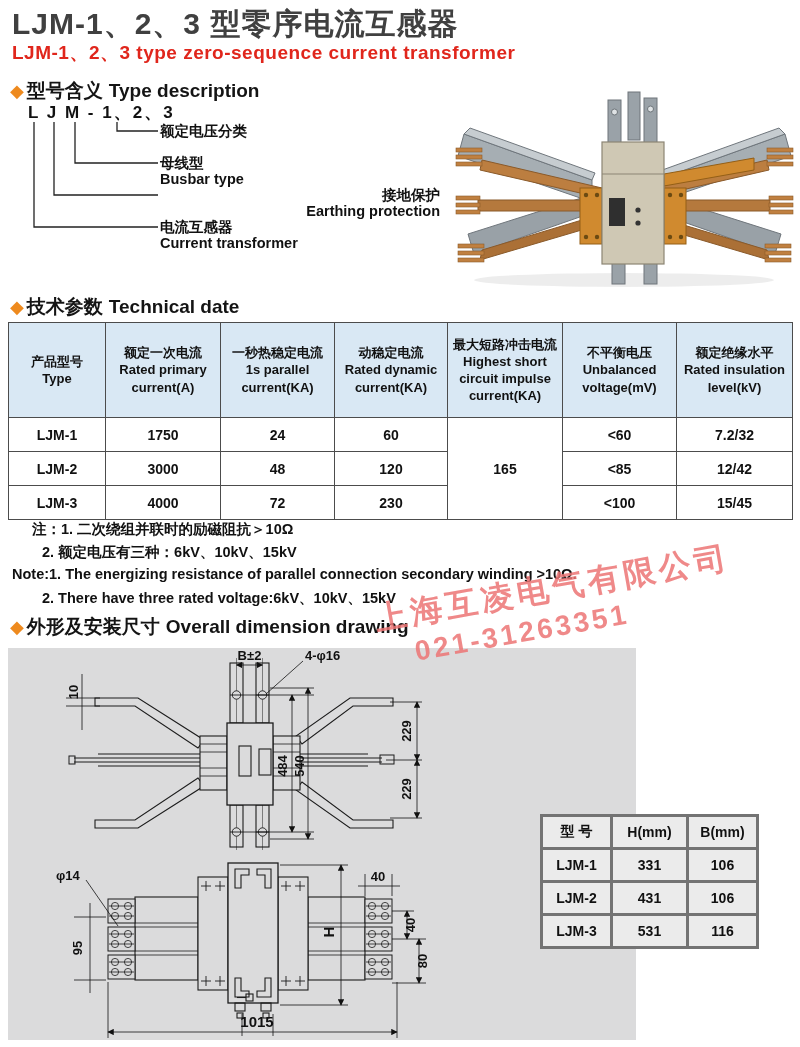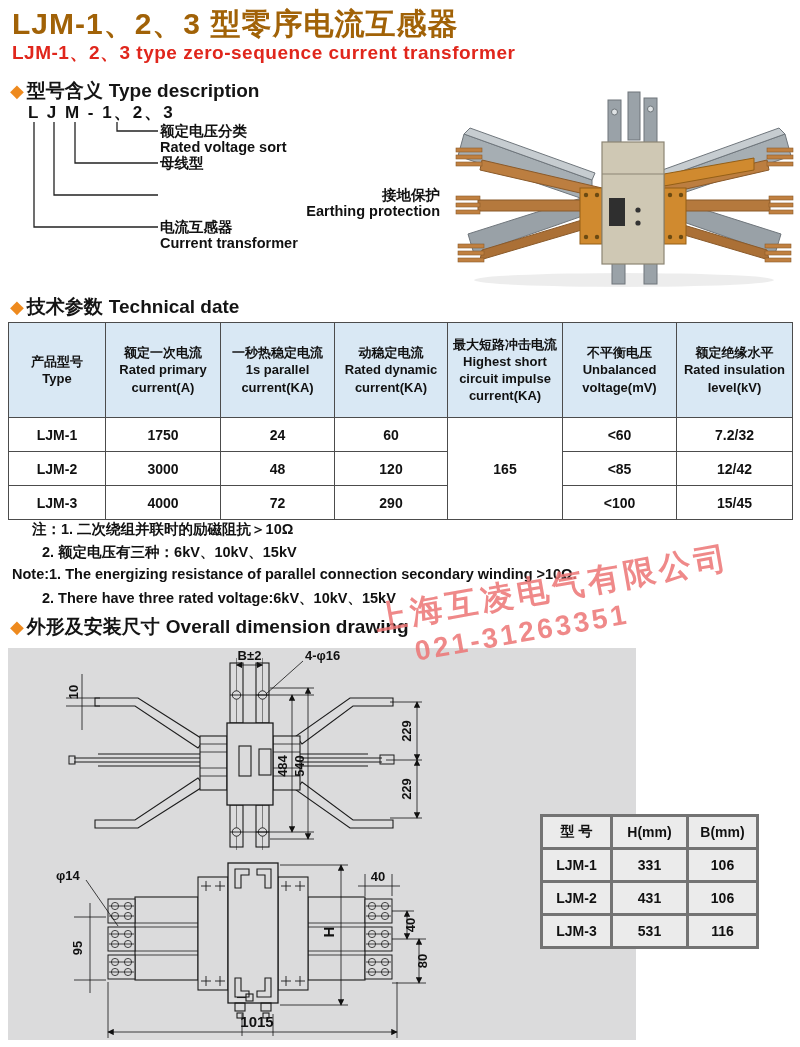--- a/index.html
+++ b/index.html
@@ -1,20 +1,20 @@
 <!DOCTYPE html>
 <html><head>
 <meta charset="utf-8">
 <style>
   html,body{margin:0;padding:0;}
   body{width:800px;height:1047px;position:relative;background:#fff;
        font-family:"Liberation Sans","DejaVu Sans",sans-serif;color:#111;overflow:hidden;}
   .abs{position:absolute;}
   
-  #title{left:12px;top:4px;font-size:30px;font-weight:800;color:#a16207;letter-spacing:1px;}
+  #title{left:12px;top:4px;font-size:30px;font-weight:800;color:#404040;letter-spacing:1px;}
   #subtitle{left:12px;top:40px;font-size:19px;font-weight:700;color:#e0261c;letter-spacing:.5px;text-align:center;}
   
   .sec{font-size:19px;font-weight:800;color:#141414;white-space:nowrap;}
   .sec .dia{color:#ee8a1e;font-size:18px;margin-right:3px;}
   .sec .en{margin-left:6px;}
   
   #typecode{left:28px;top:101px;font-size:17px;font-weight:800;letter-spacing:2px;}
   .tlabel{left:160px;width:280px;line-height:16px;font-size:14.5px;font-weight:700;}
   .tlabel div{white-space:nowrap;}
   
@@ -51,24 +51,24 @@
 <svg class="abs" style="left:20px;top:100px;" width="440" height="165">
   <g stroke="#222" stroke-width="1.3" fill="none">
     <path d="M97,22 V31 H138"></path>
     <path d="M55,22 V63 H138"></path>
     <path d="M34,22 V95 H138"></path>
     <path d="M14,22 V127 H138"></path>
   </g>
 </svg>
 <div class="abs tlabel" style="top:123px;">
   <div>额定电压分类</div>
-  <div>Rated voltage sort</div>
 </div>
 <div class="abs tlabel" style="top:155px;">
   <div>母线型</div>
+  <div>Busbar type</div>
 </div>
 <div class="abs tlabel" style="top:187px;text-align:right;">
   <div>接地保护</div>
   <div>Earthing protection</div>
 </div>
 <div class="abs tlabel" style="top:219px;">
   <div>电流互感器</div>
   <div>Current transformer</div>
 </div>
 
@@ -206,21 +206,21 @@
     <td class="bd">3000</td>
     <td class="bd">48</td>
     <td class="bd">120</td>
     <td class="bd">&lt;85</td>
     <td class="bd">12/42</td>
   </tr>
   <tr>
     <td class="bd">LJM-3</td>
     <td class="bd">4000</td>
     <td class="bd">72</td>
-    <td class="bd">290</td>
+    <td class="bd">230</td>
     <td class="bd">&lt;100</td>
     <td class="bd">15/45</td>
   </tr>
 </tbody>
   </table>
 
 <div class="abs note" style="left:12px;top:520px;margin-left:20px;">注：1. 二次绕组并联时的励磁阻抗＞10Ω</div>
 <div class="abs note" style="left:42px;top:543px;">2. 额定电压有三种：6kV、10kV、15kV</div>
 <div class="abs note" style="left:12px;top:566px;text-align:center;">Note:1. The energizing resistance of parallel connection secondary winding &gt;10Ω.</div>
 <div class="abs note" style="left:42px;top:589px;">2. There have three rated voltage:6kV、10kV、15kV</div>

